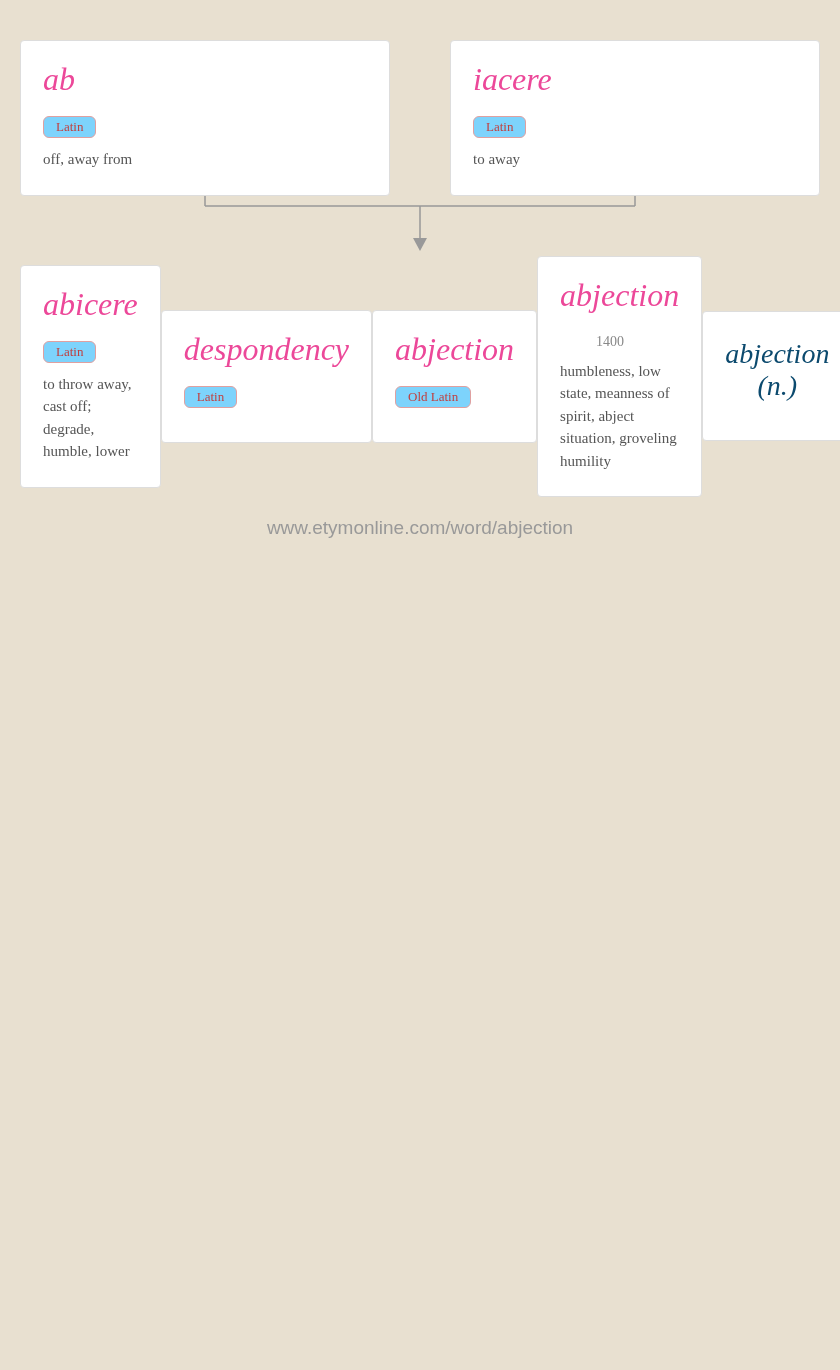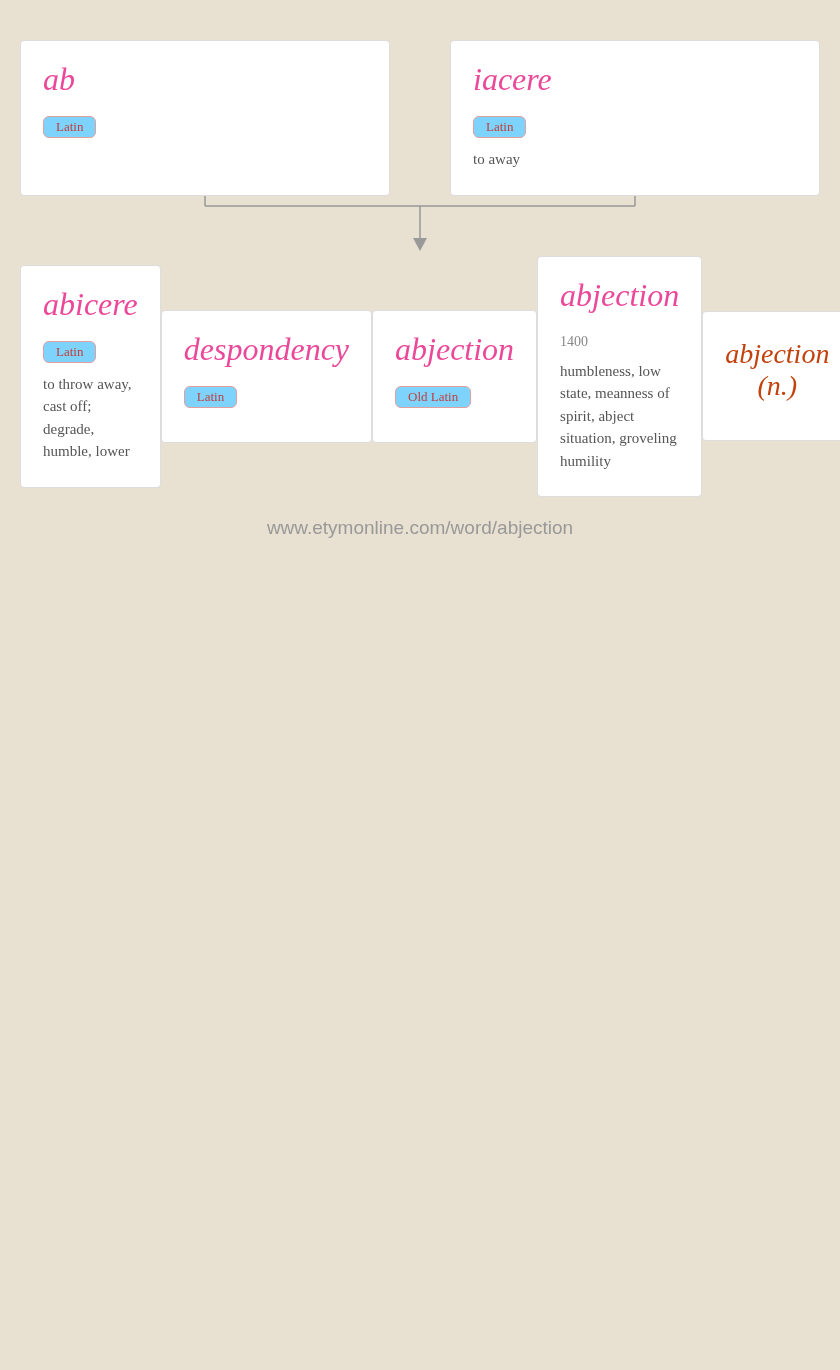--- a/index.html
+++ b/index.html
@@ -46,21 +46,21 @@
     .card-word {
       font-size: 32px;
       color: #ec4899;
       font-style: italic;
       margin-bottom: 18px;
       font-weight: normal;
     }
 
     .card-word-large {
       font-size: 28px;
-      color: #c2410c;
+      color: #0c4a6e;
       font-style: italic;
       margin-bottom: 12px;
       font-weight: normal;
     }
 
     .language-badge {
       display: inline-block;
       border: 1px solid #e0a0a0;
       background: #7dd3fc;
       color: #c04040;
@@ -70,20 +70,21 @@
       border-radius: 6px;
       margin-bottom: 10px;
     }
 
     .year-badge {
       display: inline-block;
       color: #888;
       font-family: Georgia, serif;
       font-size: 14px;
       margin-bottom: 10px;
+      margin-left: 36px;
     }
 
     .card-definition {
       font-size: 15px;
       color: #555;
       line-height: 1.5;
     }
 
     .flow-column {
       display: flex;
@@ -100,20 +101,21 @@
       text-align: center;
     }
   </style>
 </head>
 <body>
 
 <div class="top-row">
   <div class="card card-top-left">
     <div class="card-word">ab</div>
     <div class="language-badge">Latin</div>
+    <div class="card-definition">off, away from</div>
   </div>
   <div class="card card-top-right">
     <div class="card-word">iacere</div>
     <div class="language-badge">Latin</div>
     <div class="card-definition">to away</div>
   </div>
 </div>
 
 <svg width="800" height="60" viewBox="0 0 800 60" style="overflow:visible;">
 

